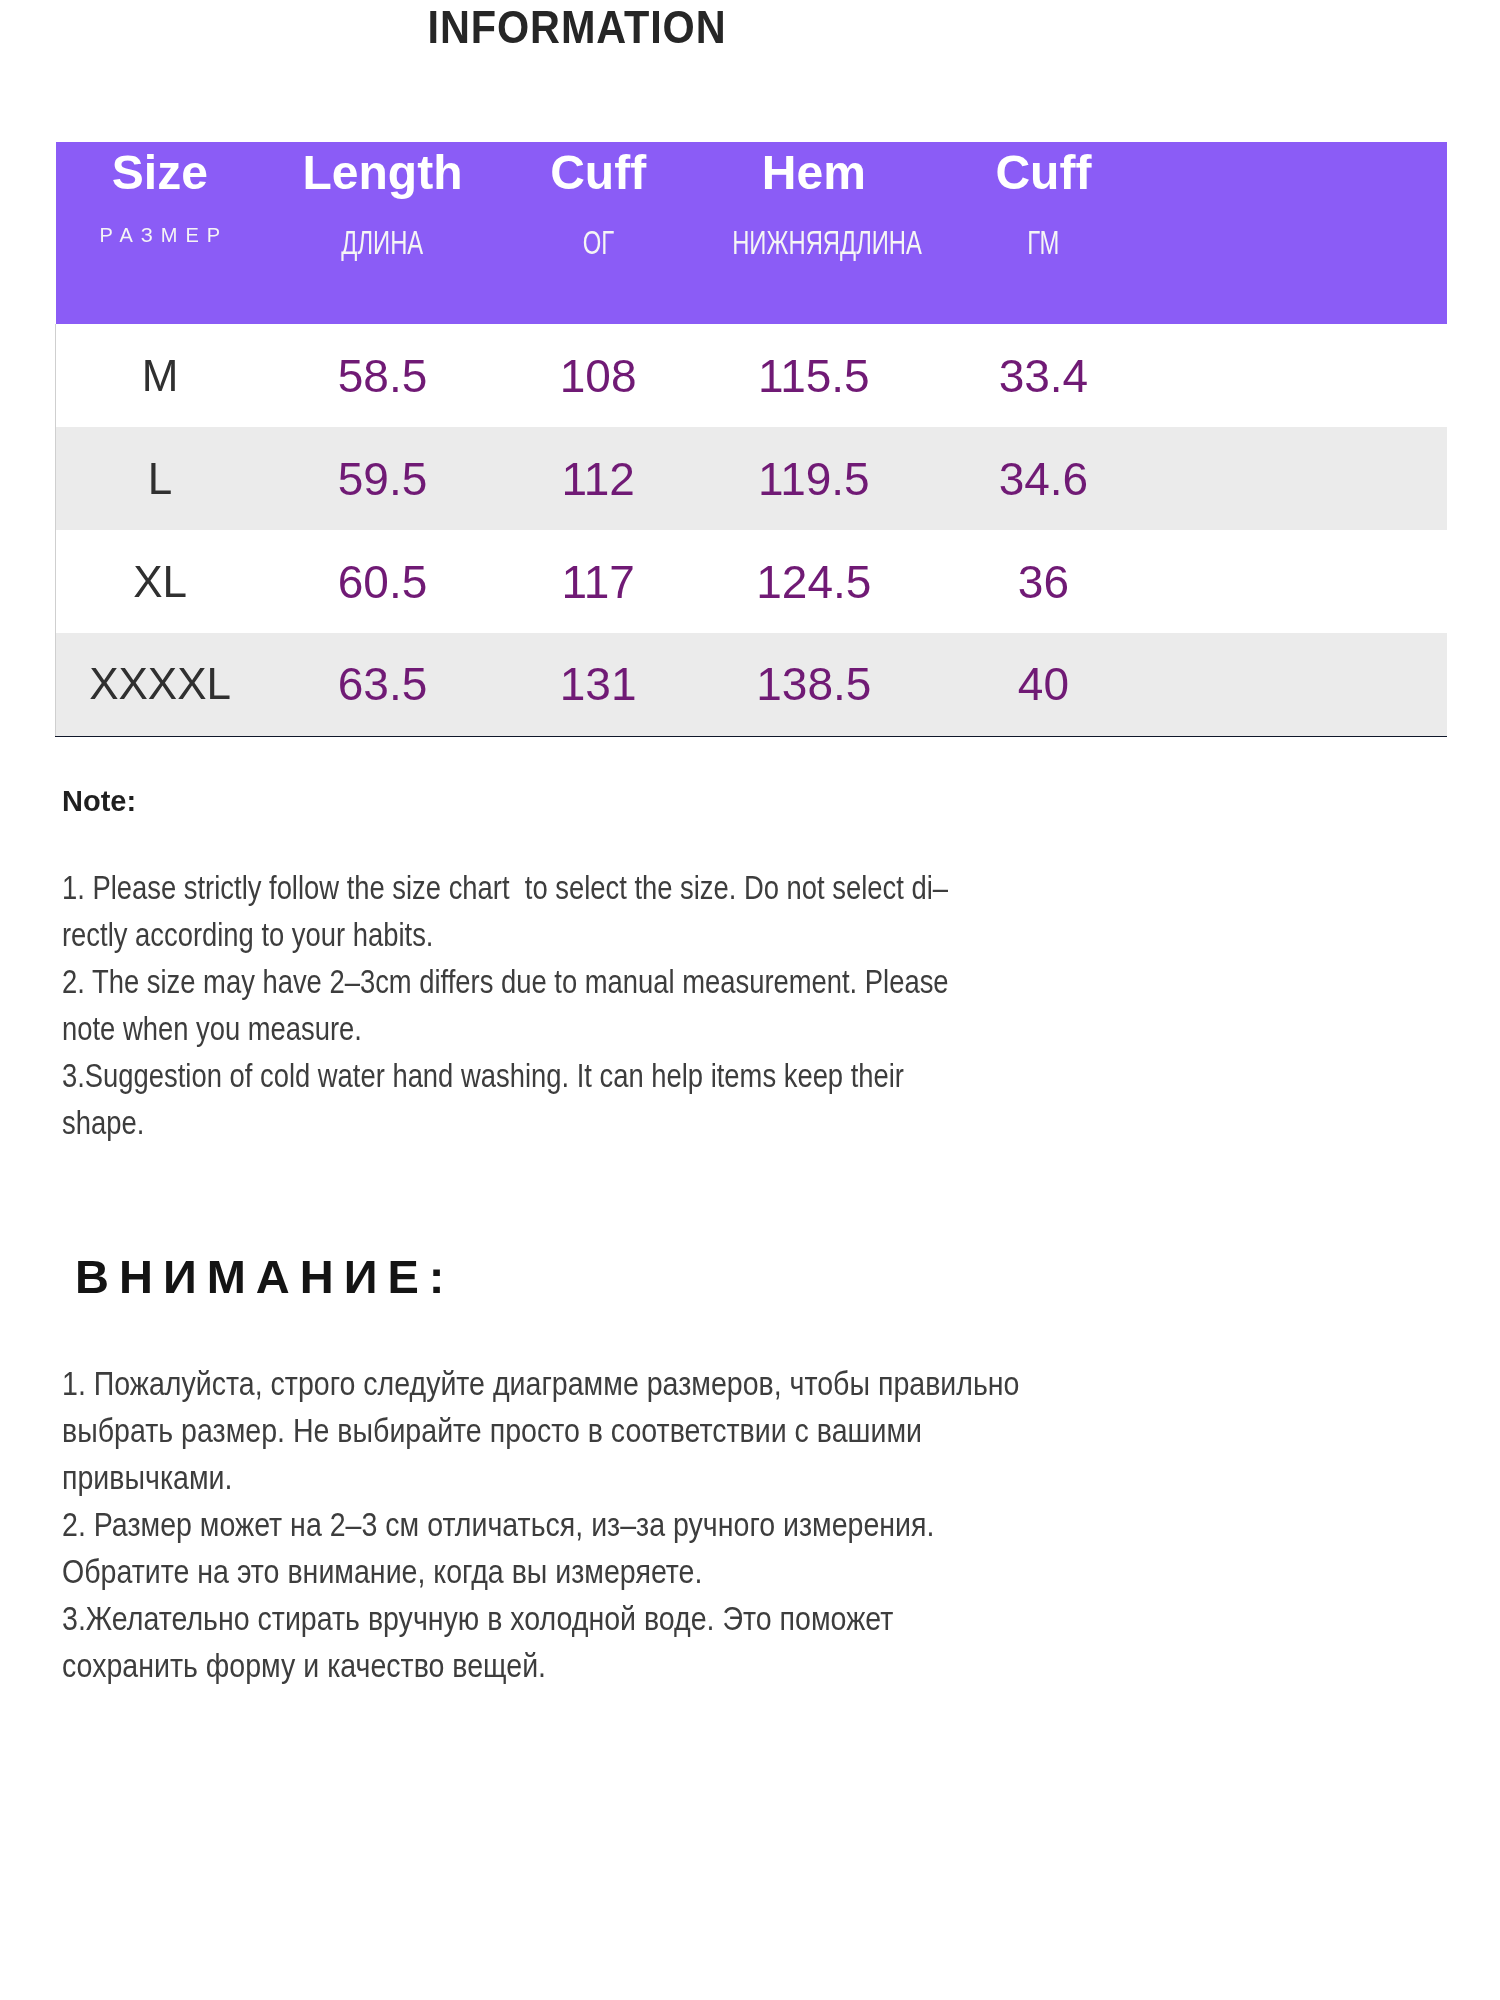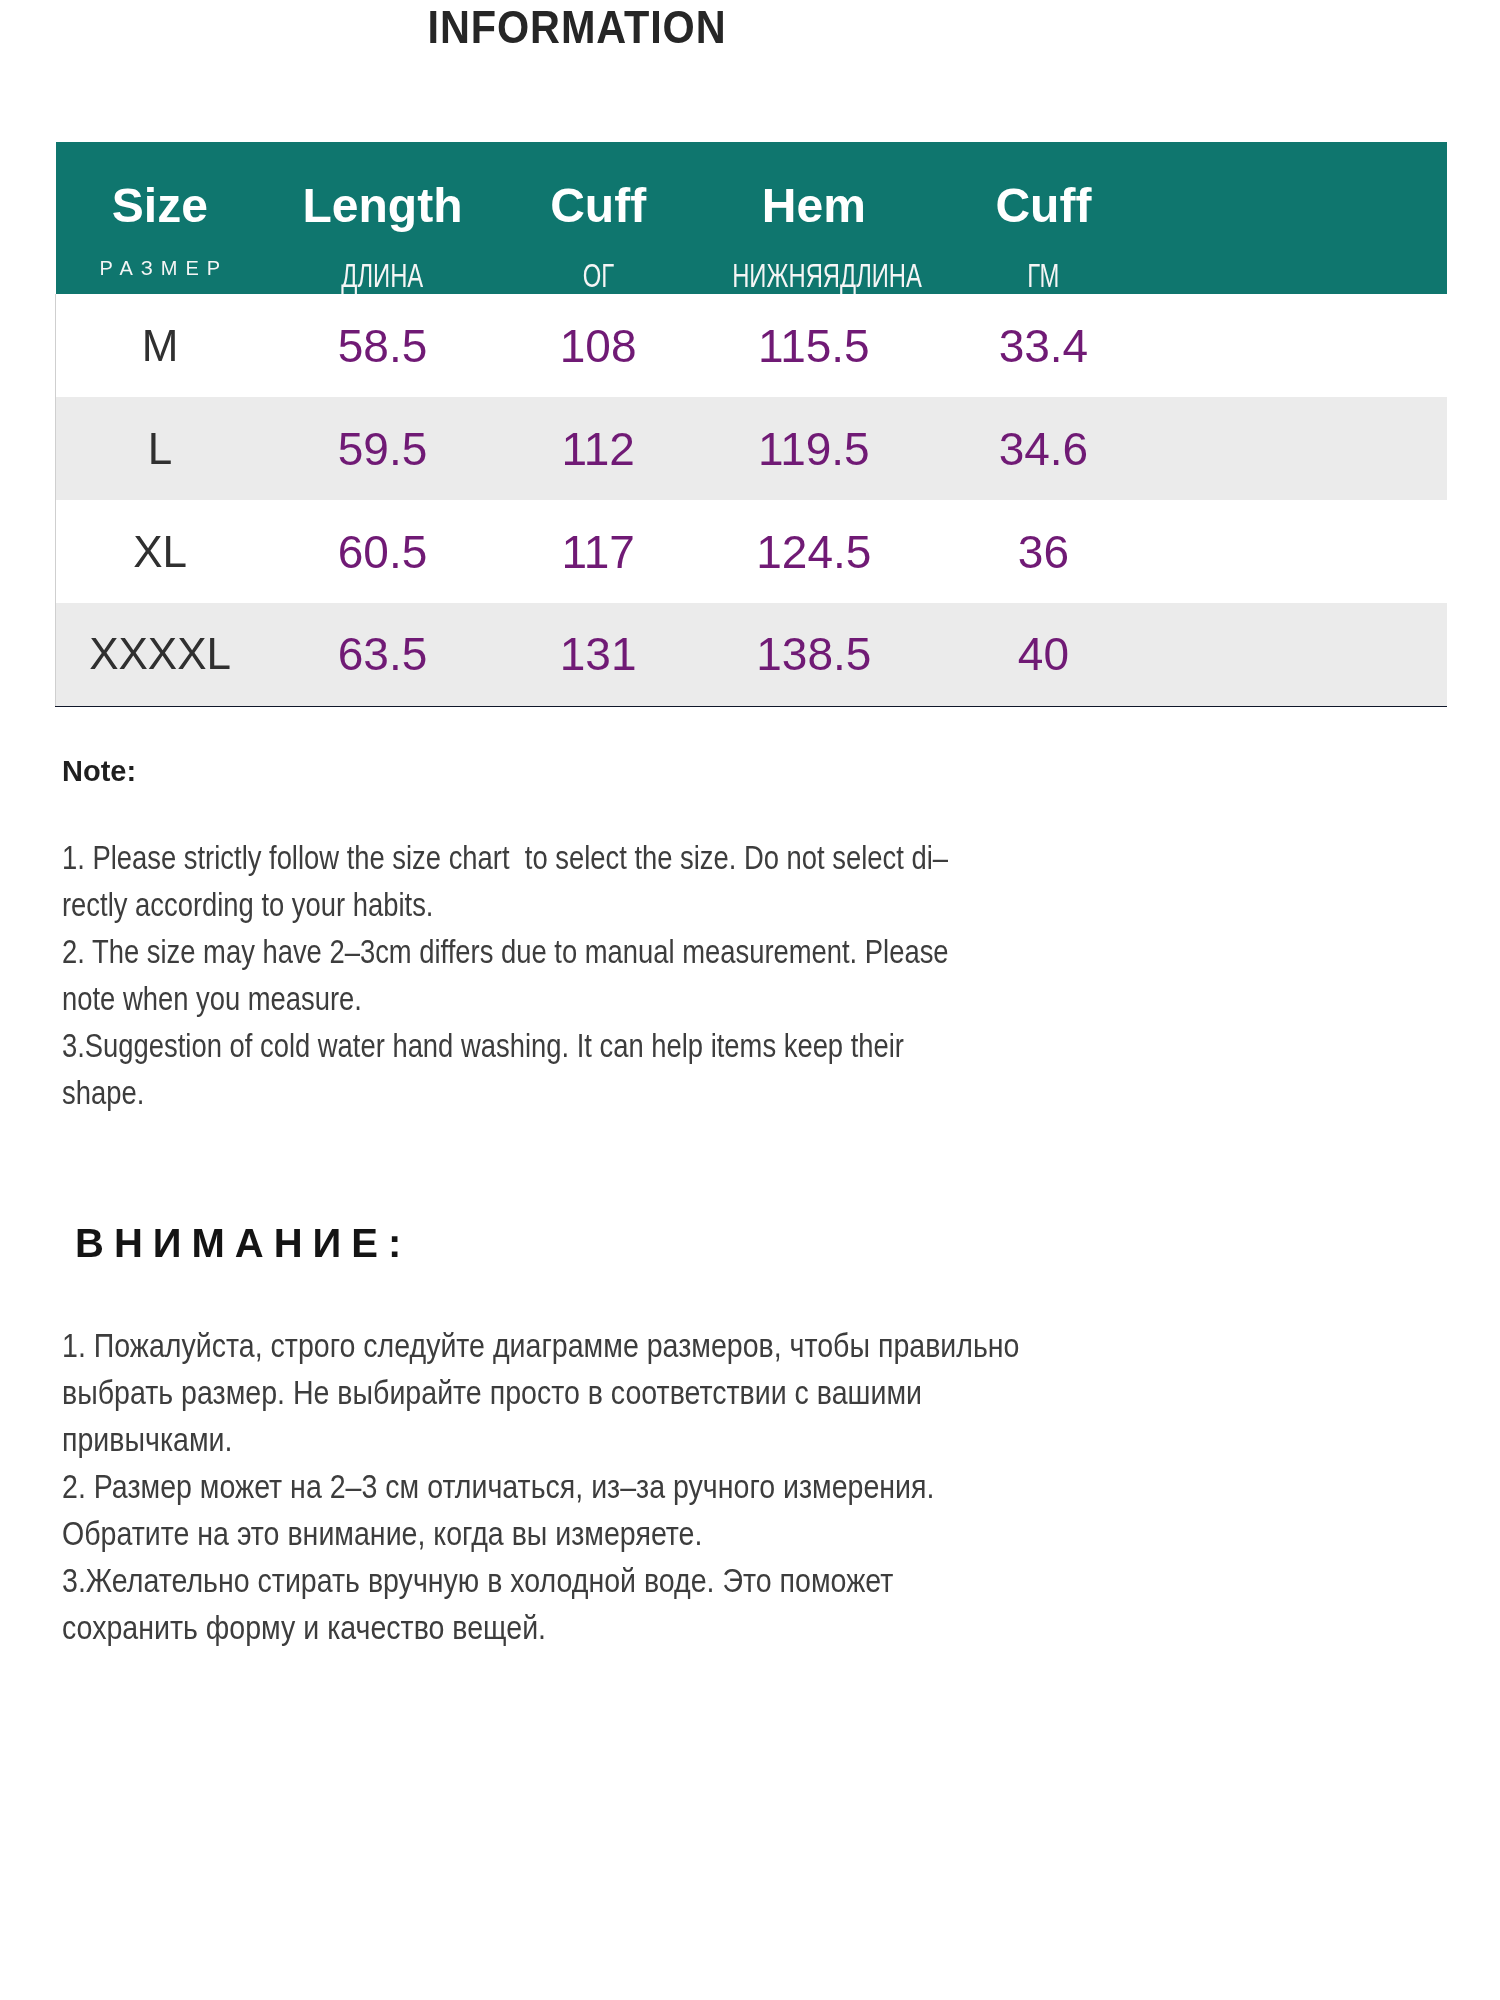--- a/index.html
+++ b/index.html
@@ -24,24 +24,24 @@
     color: #262626;
     transform: scaleX(0.9);
   }
   table.size-chart {
     margin: 88px 0 0 55px;
     width: 1392px;
     border-collapse: collapse;
     table-layout: fixed;
   }
   thead th {
-    background: #0f766e;
-    height: 152px;
+    background: #8b5cf6;
+    height: 182px;
     vertical-align: top;
-    padding-top: 40px;
+    padding-top: 7px;
     font-weight: normal;
   }
   .h-main {
     font-size: 48px;
     font-weight: bold;
     color: #ffffff;
     line-height: 1;
   }
   .h-sub {
     margin-top: 28px;
@@ -81,21 +81,21 @@
     font-size: 33px;
     line-height: 47px;
     color: #3d3d3d;
     white-space: pre-wrap;
     transform: scaleX(0.83);
     transform-origin: left top;
   }
   .note-ru { margin: 104px 0 0 62px; }
   .note-ru .note-heading {
     margin: 0 0 0 13px;
-    font-size: 40px;
+    font-size: 47px;
     font-weight: 600;
     letter-spacing: 10px;
     color: #141414;
     line-height: 1.15;
   }
   .note-ru .note-body {
     margin: 56px 0 0 0;
     width: 1400px;
     font-size: 34px;
     line-height: 47px;

